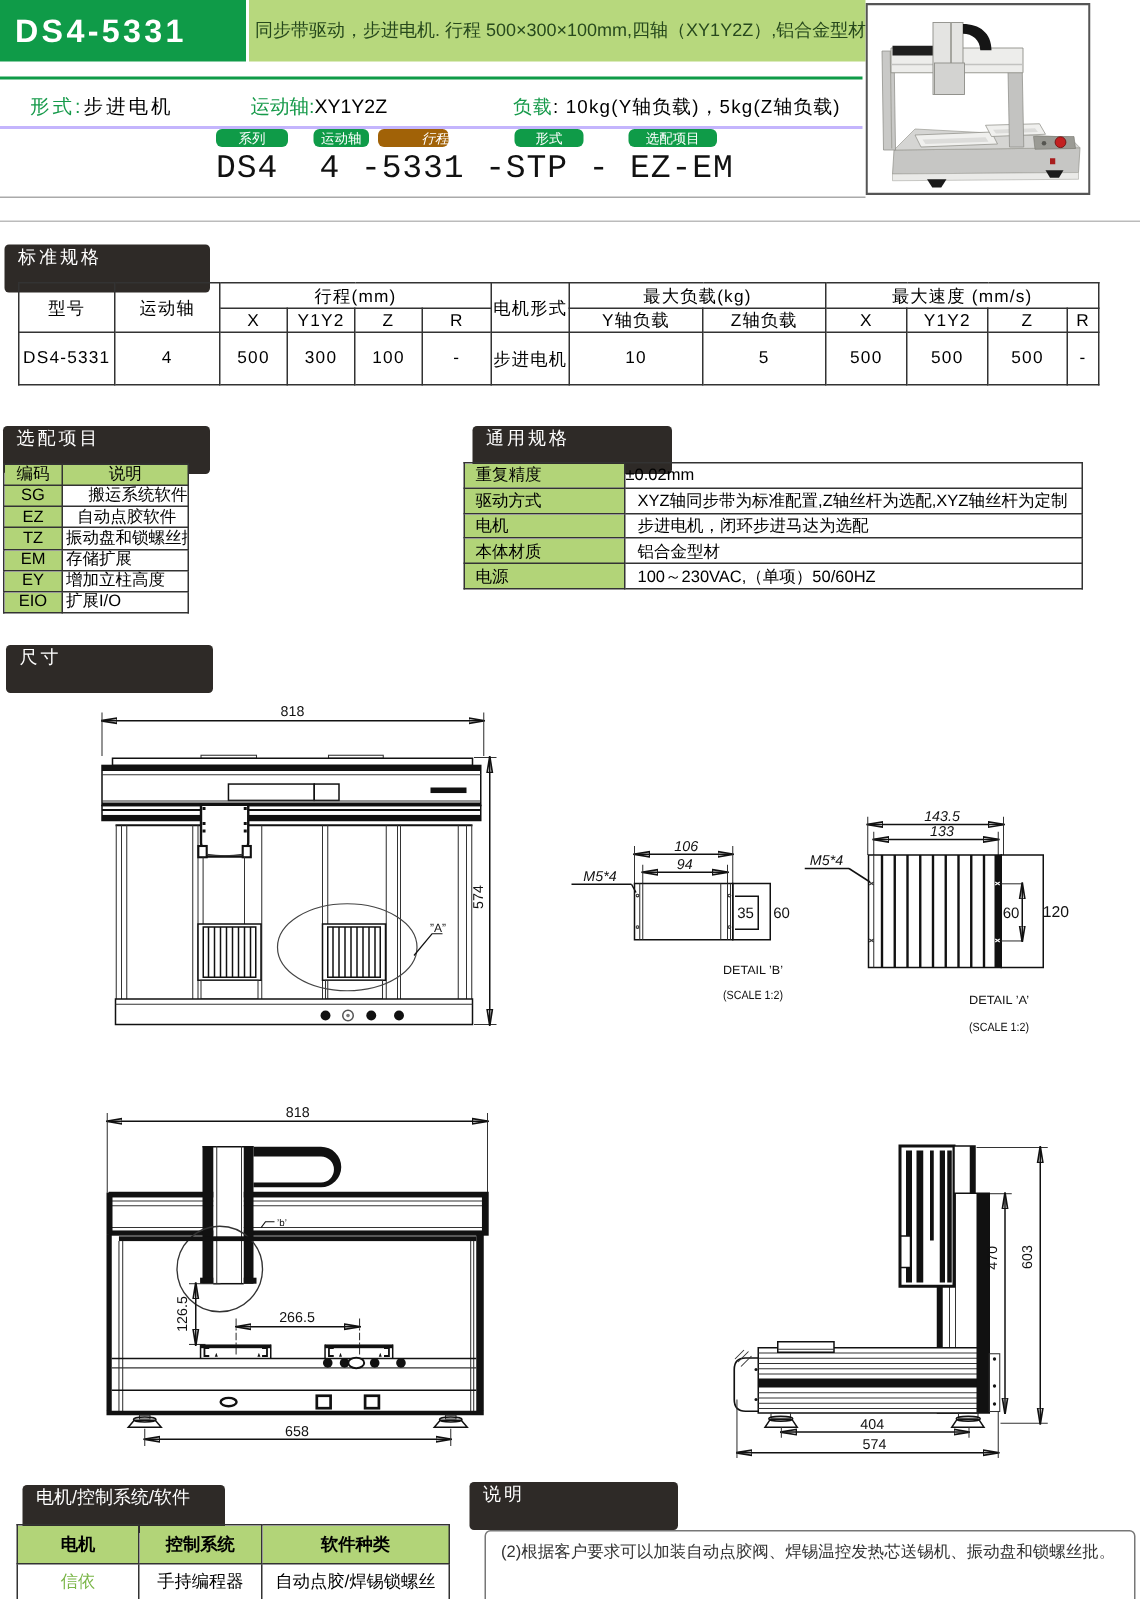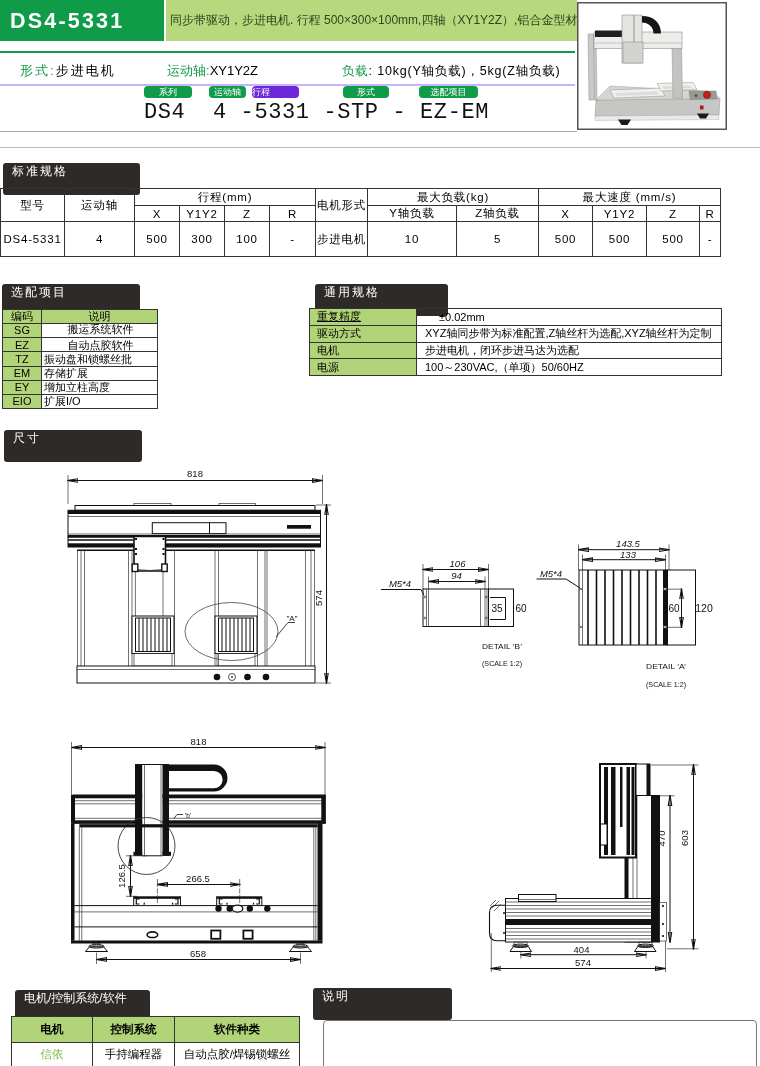--- a/index.html
+++ b/index.html
@@ -18,21 +18,21 @@
 <div class="abs" style="left:166px;top:0;width:411px;height:41px;background:#b7d87d;color:#27491d;font-size:12px;line-height:41px;padding-left:4px;box-sizing:border-box;white-space:nowrap;overflow:hidden;">同步带驱动，步进电机. 行程 500×300×100mm,四轴（XY1Y2Z）,铝合金型材</div>
 
 <div class="abs" style="left:0;top:41px;width:575px;height:35px;border-top:2px solid #0f9b48;border-bottom:2px solid #c4b5fd;box-sizing:border-box;font-size:12.5px;margin-top:10px;">
   <span class="abs" style="left:20px;top:9px;font-size:13px;letter-spacing:2px;"><span style="color:#169a4a;">形式:</span>步进电机</span>
   <span class="abs" style="left:167px;top:9px;font-size:13px;"><span style="color:#169a4a;">运动轴:</span>XY1Y2Z</span>
   <span class="abs" style="left:342px;top:10px;white-space:nowrap;letter-spacing:0.8px;"><span style="color:#169a4a;">负载</span>: 10kg(Y轴负载)，5kg(Z轴负载)</span>
 </div>
 
 <div class="abs" style="left:144px;top:86px;width:48px;height:12px;background:#0f9b48;border-radius:4px;color:#fff;font-size:9px;line-height:12px;text-align:center;">系列</div>
 <div class="abs" style="left:209px;top:86px;width:37px;height:12px;background:#0f9b48;border-radius:4px;color:#fff;font-size:9px;line-height:12px;text-align:center;">运动轴</div>
-<div class="abs" style="left:252px;top:86px;width:47px;height:12px;background:#6d28d9;border-radius:4px;color:#fff;font-size:9px;line-height:12px;text-align:left;">行程</div>
+<div class="abs" style="left:252px;top:86px;width:47px;height:12px;background:#a16207;border-radius:4px;color:#fff;font-size:9px;line-height:12px;text-align:right;font-style:italic;">行程</div>
 <div class="abs" style="left:343px;top:86px;width:46px;height:12px;background:#0f9b48;border-radius:4px;color:#fff;font-size:9px;line-height:12px;text-align:center;">形式</div>
 <div class="abs" style="left:419px;top:86px;width:59px;height:12px;background:#0f9b48;border-radius:4px;color:#fff;font-size:9px;line-height:12px;text-align:center;">选配项目</div>
 
 <div class="abs" style="left:144px;top:100px;font-family:'Liberation Mono',monospace;font-size:22px;letter-spacing:0.6px;color:#111;white-space:pre;">DS4  4 -5331 -STP - EZ-EM</div>
 
 <div class="abs" style="left:0;top:131px;width:577px;height:1px;background:#aaa;"></div>
 
 <div class="abs" style="left:0;top:147px;width:760px;height:1px;background:#bbb;"></div>
 
 <svg class="abs" style="left:577px;top:2px;" width="150" height="128" viewBox="0 0 150 128">
@@ -73,21 +73,21 @@
   <circle cx="119" cy="93.5" r="1.5" fill="#555550"></circle>
 
   <rect x="123" y="103.5" width="3.5" height="4" fill="#a81d1d"></rect>
 
   <polygon points="41,117.5 54,117.5 50.5,123 44.5,123" fill="#1b1b1b"></polygon>
   <polygon points="120,111.5 132,111.5 129,116.5 123,116.5" fill="#1b1b1b"></polygon>
 </svg>
 
 <div class="seclabel" style="left:3px;top:163px;width:128px;">标准规格</div>
 
-<table class="abs" style="left:0;top:188px;width:721px;font-size:11.5px;letter-spacing:0.8px;">
+<table class="abs" style="left:12px;top:188px;width:721px;font-size:11.5px;letter-spacing:0.8px;">
   <colgroup>
       <col style="width:64px">
       <col style="width:70px">
       <col style="width:45px">
       <col style="width:45px">
       <col style="width:45px">
       <col style="width:46px">
       <col style="width:52px">
       <col style="width:89px">
       <col style="width:82px">
@@ -130,33 +130,33 @@
         <td>500</td>
         <td>500</td>
         <td>500</td>
         <td>-</td>
   </tr>
 </tbody>
   </table>
 
 <div class="seclabel" style="left:2px;top:284px;width:129px;">选配项目</div>
 
-<table class="abs" style="left:2px;top:309px;width:156px;font-size:11px;line-height:12.5px;">
+<table class="abs" style="left:2px;top:309px;width:124px;font-size:11px;line-height:12.5px;">
   <colgroup>
       <col style="width:39px">
       <col>
     </colgroup>
   <tbody>
       <tr style="height:14.15px;">
         <td class="green">编码</td>
         <td class="green">说明</td>
       </tr>
   <tr style="height:14.15px;">
         <td class="green">SG</td>
-        <td style="text-align:center;padding-left:2px;font-family:Liberation Mono, monospace;">搬运系统软件</td>
+        <td style="text-align:right;padding-left:2px;">搬运系统软件</td>
       </tr>
   <tr style="height:14.15px;">
         <td class="green">EZ</td>
         <td style="text-align:center;padding-left:2px;">自动点胶软件</td>
       </tr>
   <tr style="height:14.15px;">
         <td class="green">TZ</td>
         <td style="text-align:left;padding-left:2px;">振动盘和锁螺丝批</td>
       </tr>
   <tr style="height:14.15px;">
@@ -176,30 +176,34 @@
 
 <div class="seclabel" style="left:315px;top:284px;width:124px;">通用规格</div>
 
 <table class="abs" style="left:309px;top:308px;width:413px;font-size:11px;">
   <colgroup>
       <col style="width:107px">
       <col>
     </colgroup>
   <tbody>
       <tr style="height:16.8px;">
-        <td class="green" style="text-align:left;padding-left:7px;text-decoration:underline;">重复精度</td>
-        <td style="text-align:left;padding-left:22px;">±0.02mm</td>
+        <td class="green" style="text-align:left;padding-left:7px;">重复精度</td>
+        <td style="text-align:left;padding-left:0;">±0.02mm</td>
       </tr>
   <tr style="height:16.8px;">
         <td class="green" style="text-align:left;padding-left:7px;">驱动方式</td>
         <td style="text-align:left;padding-left:8px;">XYZ轴同步带为标准配置,Z轴丝杆为选配,XYZ轴丝杆为定制</td>
       </tr>
   <tr style="height:16.8px;">
         <td class="green" style="text-align:left;padding-left:7px;">电机</td>
         <td style="text-align:left;padding-left:8px;">步进电机，闭环步进马达为选配</td>
+      </tr>
+  <tr style="height:16.8px;">
+        <td class="green" style="text-align:left;padding-left:7px;">本体材质</td>
+        <td style="text-align:left;padding-left:8px;">铝合金型材</td>
       </tr>
   <tr style="height:16.8px;">
         <td class="green" style="text-align:left;padding-left:7px;">电源</td>
         <td style="text-align:left;padding-left:8px;">100～230VAC,（单项）50/60HZ</td>
       </tr>
 </tbody>
   </table>
 
 <div class="seclabel" style="left:4px;top:430px;width:129px;">尺寸</div>
 
@@ -645,13 +649,14 @@
         <td style="color:#7ab648;">信依</td>
         <td>手持编程器</td>
         <td>自动点胶/焊锡锁螺丝</td>
       </tr>
 </tbody>
   </table>
 
 <div class="seclabel" style="left:313px;top:988px;width:130px;">说明</div>
 
 <div class="abs" style="left:323px;top:1020px;width:432px;height:60px;border:1px solid #777;border-radius:4px;font-size:11px;color:#333;">
+  <div style="margin:6px 0 0 10px;">(2)根据客户要求可以加装自动点胶阀、焊锡温控发热芯送锡机、振动盘和锁螺丝批。</div>
 </div>
 
 </body></html>

